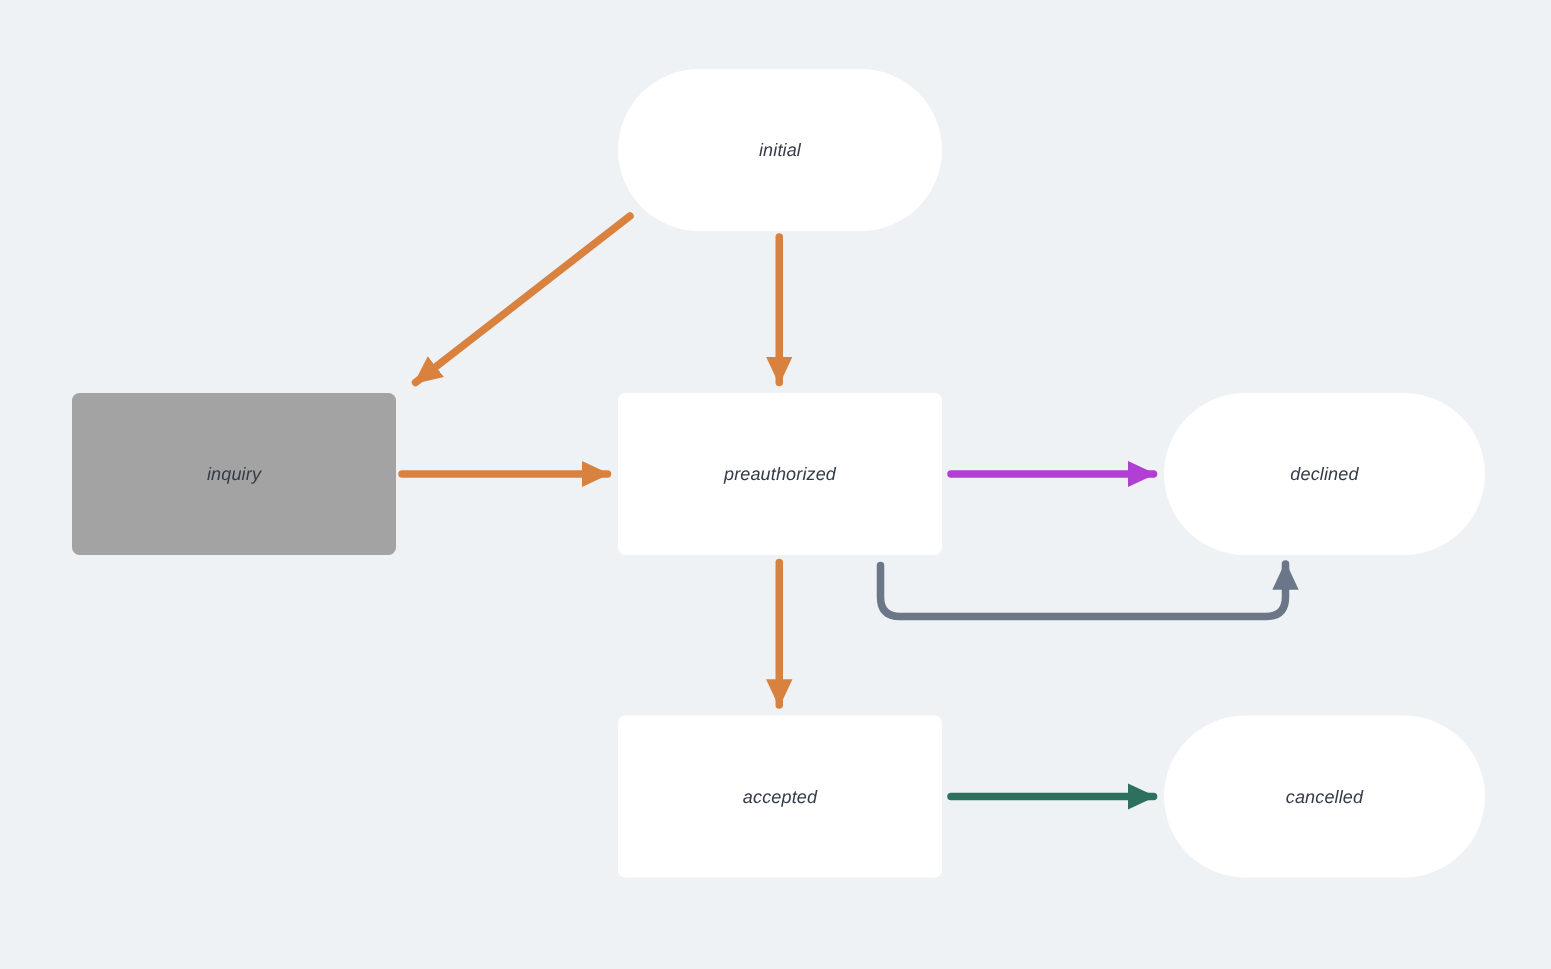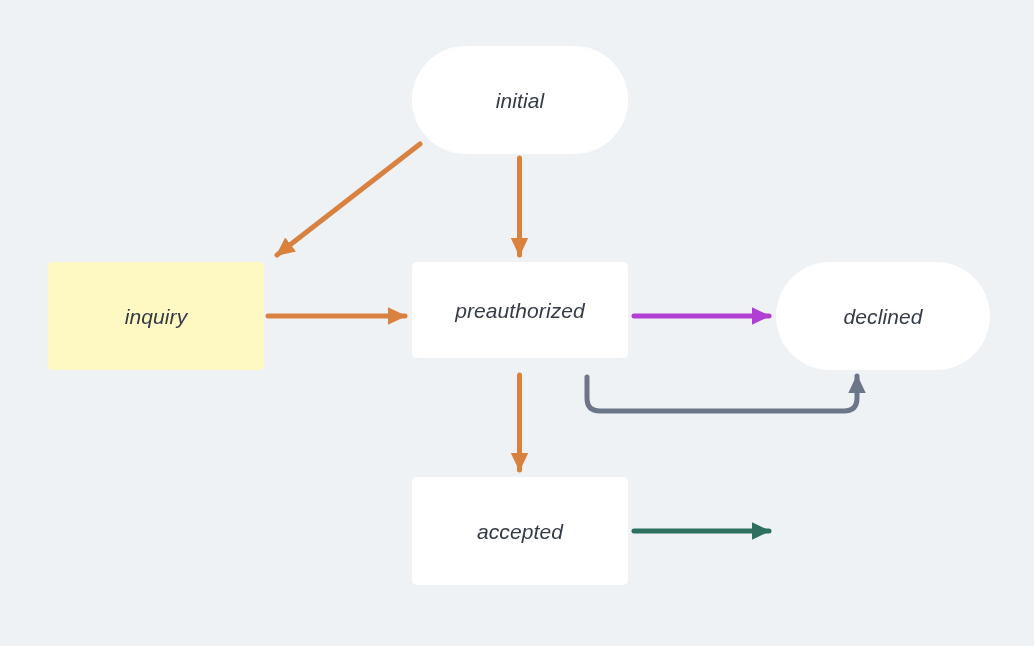--- a/index.html
+++ b/index.html
@@ -36,21 +36,21 @@
   }
   .node.rect {
     border-radius: 5px;
   }
   .node.pill {
     border-radius: 9999px;
   }
   .node-label {
     font-family: "Liberation Sans", sans-serif;
     font-style: italic;
-    font-size: 21px;
+    font-size: 12px;
     font-weight: 400;
     color: #333a48;
     letter-spacing: 0.1px;
     white-space: nowrap;
     line-height: 1;
     user-select: none;
   }
 </style>
 </head>
 <body>
@@ -85,30 +85,33 @@
 
     <path d="M 519.5 375 L 519.5 470" fill="none" stroke="#d9813e" stroke-width="5" stroke-linecap="round" marker-end="url(#arrow-orange)"></path>
 
     <path d="M 634 531 L 769 531" fill="none" stroke="#2e7060" stroke-width="5" stroke-linecap="round" marker-end="url(#arrow-green)"></path>
   </svg>
 
   <div class="node pill" id="node-initial" style="left: 412px; top: 46px; width: 216px; height: 108px; background: rgb(255, 255, 255);">
     <span class="node-label">initial</span>
   </div>
 
-  <div class="node rect" id="node-inquiry" style="left: 48px; top: 262px; width: 216px; height: 108px; background: #fef9c3;">
+  <div class="node rect" id="node-inquiry" style="left: 48px; top: 262px; width: 216px; height: 108px; background: #a3a3a3;">
     <span class="node-label">inquiry</span>
   </div>
 
-  <div class="node rect" id="node-preauthorized" style="left: 412px; top: 262px; width: 216px; height: 96px; background: rgb(255, 255, 255);">
+  <div class="node rect" id="node-preauthorized" style="left: 412px; top: 262px; width: 216px; height: 108px; background: rgb(255, 255, 255);">
     <span class="node-label">preauthorized</span>
   </div>
 
   <div class="node rect" id="node-accepted" style="left: 412px; top: 477px; width: 216px; height: 108px; background: rgb(255, 255, 255);">
     <span class="node-label">accepted</span>
   </div>
 
   <div class="node pill" id="node-declined" style="left: 776px; top: 262px; width: 214px; height: 108px; background: rgb(255, 255, 255);">
     <span class="node-label">declined</span>
   </div>
 
+  <div class="node pill" id="node-cancelled" style="left: 776px; top: 477px; width: 214px; height: 108px; background: rgb(255, 255, 255);">
+    <span class="node-label">cancelled</span>
+  </div>
 
 </div>
 
 </body></html>

